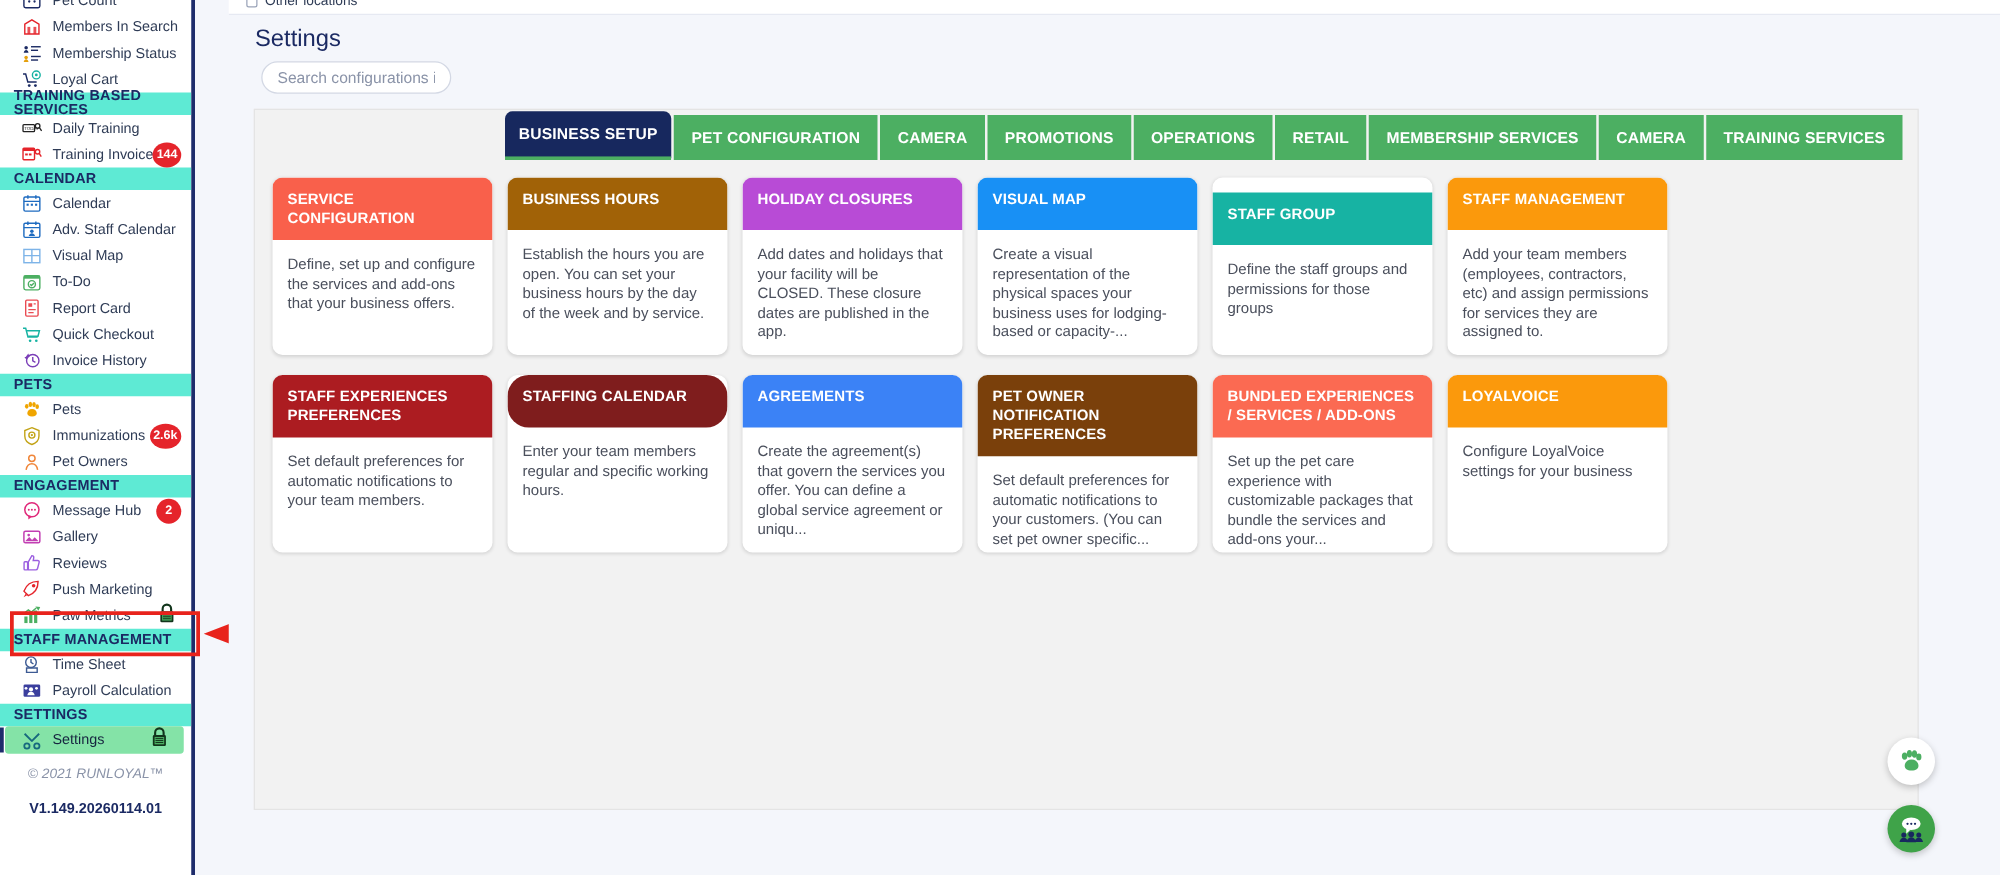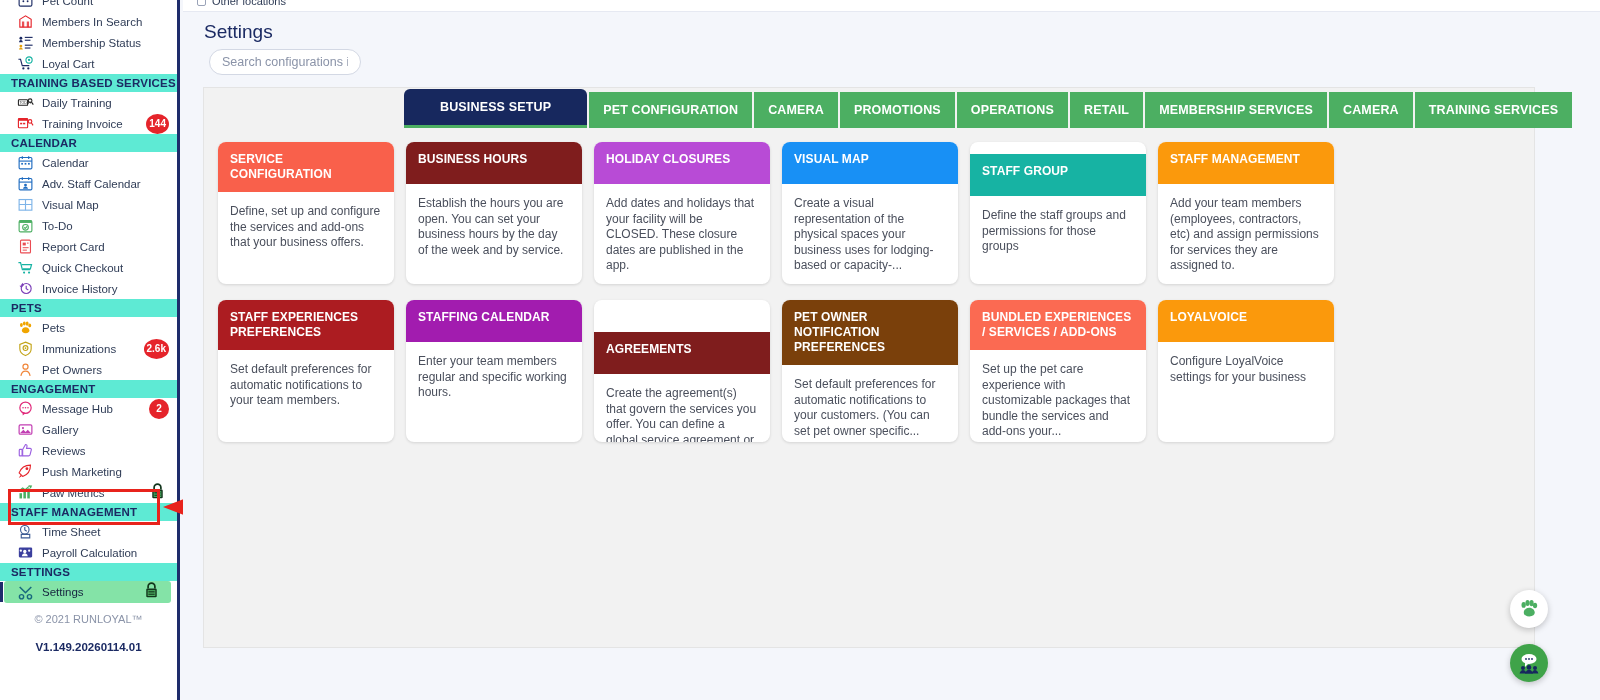--- a/index.html
+++ b/index.html
@@ -6,21 +6,21 @@
   html, body {
     width: 1600px; height: 700px;
     font-family: "Liberation Sans", sans-serif;
     background: #F4F6FB;
     overflow: hidden;
   }
   #root { position: relative; width: 1600px; height: 700px; }
 
   
   #sidebar {
-    position: absolute; left: 0; top: 0; width: 180px; height: 700px;
+    position: absolute; left: 0; top: 0; width: 156px; height: 700px;
     background: #FFFFFF; overflow: hidden;
     border-right: 3px solid #1E2C6B;
   }
   .nav-section {
     background: #5eead4;
     color: #1B2A63;
     font-size: 11.5px;
     font-weight: 700;
     letter-spacing: .2px;
     padding: 4px 0 4px 11px;
@@ -68,20 +68,21 @@
     font-size: 10px; font-weight: 700;
     display: flex; align-items: center; justify-content: center;
     padding: 0 3px;
   }
   .lock {
     position:absolute; right: 12px; top:50%; transform: translateY(-50%);
   }
   .copyright {
     text-align:center; font-size: 11px; color: #8A93A8;
     padding-top: 10px;
+    font-style: italic;
   }
   .version {
     text-align:center; font-size: 11.5px; color: #1B2A63;
     font-weight: 600; padding-top: 16px;
   }
 
   
   #main {
     position: absolute; left: 183px; top: 0;
     width: 1417px; height: 700px;
@@ -142,21 +143,21 @@
     padding: 0 14px;
     margin-right: 2px;
     cursor: pointer;
     white-space: nowrap;
   }
   .tab.active {
     background: #17285E;
     border-radius: 6px 6px 0 0;
     border-bottom: 3px solid #4CAF62;
     height: 39px;
-    padding: 0 36px;
+    padding: 0 11px;
   }
 
   #cards {
     position:absolute; left: 0; top: 46px;
     width: 100%;
     display:flex; flex-wrap: wrap;
     padding: 0 8px;
   }
   .card {
     width: 176px;
@@ -553,21 +554,21 @@
           <div class="tab">MEMBERSHIP SERVICES</div>
           <div class="tab">CAMERA</div>
           <div class="tab">TRAINING SERVICES</div>
         </div>
       <div id="cards">
           <div class="card r1">
             <div class="card-head" style="background: rgb(249, 96, 75);">SERVICE CONFIGURATION</div>
             <div class="card-body">Define, set up and configure the services and add-ons that your business offers.</div>
           </div>
           <div class="card r1">
-            <div class="card-head" style="background: #7f1d1d;">BUSINESS HOURS</div>
+            <div class="card-head" style="background: #a16207;">BUSINESS HOURS</div>
             <div class="card-body">Establish the hours you are open. You can set your business hours by the day of the week and by service.</div>
           </div>
           <div class="card r1">
             <div class="card-head" style="background: rgb(184, 75, 214);">HOLIDAY CLOSURES</div>
             <div class="card-body">Add dates and holidays that your facility will be CLOSED. These closure dates are published in the app.</div>
           </div>
           <div class="card r1">
             <div class="card-head" style="background: rgb(24, 144, 245);">VISUAL MAP</div>
             <div class="card-body">Create a visual representation of the physical spaces your business uses for lodging-based or capacity-...</div>
           </div>
@@ -577,25 +578,25 @@
           </div>
           <div class="card r1">
             <div class="card-head" style="background: rgb(251, 153, 12);">STAFF MANAGEMENT</div>
             <div class="card-body">Add your team members (employees, contractors, etc) and assign permissions for services they are assigned to.</div>
           </div>
           <div class="card r1">
             <div class="card-head" style="background: rgb(172, 28, 33);">STAFF EXPERIENCES PREFERENCES</div>
             <div class="card-body">Set default preferences for automatic notifications to your team members.</div>
           </div>
           <div class="card r2">
-            <div class="card-head" style="background: #a21caf;">STAFFING CALENDAR</div>
+            <div class="card-head" style="background: #7f1d1d; border-radius: 17px;">STAFFING CALENDAR</div>
             <div class="card-body">Enter your team members regular and specific working hours.</div>
           </div>
           <div class="card r2">
-            <div class="card-head" style="background: #7f1d1d; margin-top: 32px;">AGREEMENTS</div>
+            <div class="card-head" style="background: #3b82f6;">AGREEMENTS</div>
             <div class="card-body">Create the agreement(s) that govern the services you offer. You can define a global service agreement or uniqu...</div>
           </div>
           <div class="card r2">
             <div class="card-head" style="background: rgb(122, 64, 11);">PET OWNER NOTIFICATION PREFERENCES</div>
             <div class="card-body">Set default preferences for automatic notifications to your customers. (You can set pet owner specific...</div>
           </div>
           <div class="card r2">
             <div class="card-head" style="background: rgb(251, 106, 82);">BUNDLED EXPERIENCES / SERVICES / ADD-ONS</div>
             <div class="card-body">Set up the pet care experience with customizable packages that bundle the services and add-ons your...</div>
           </div>

